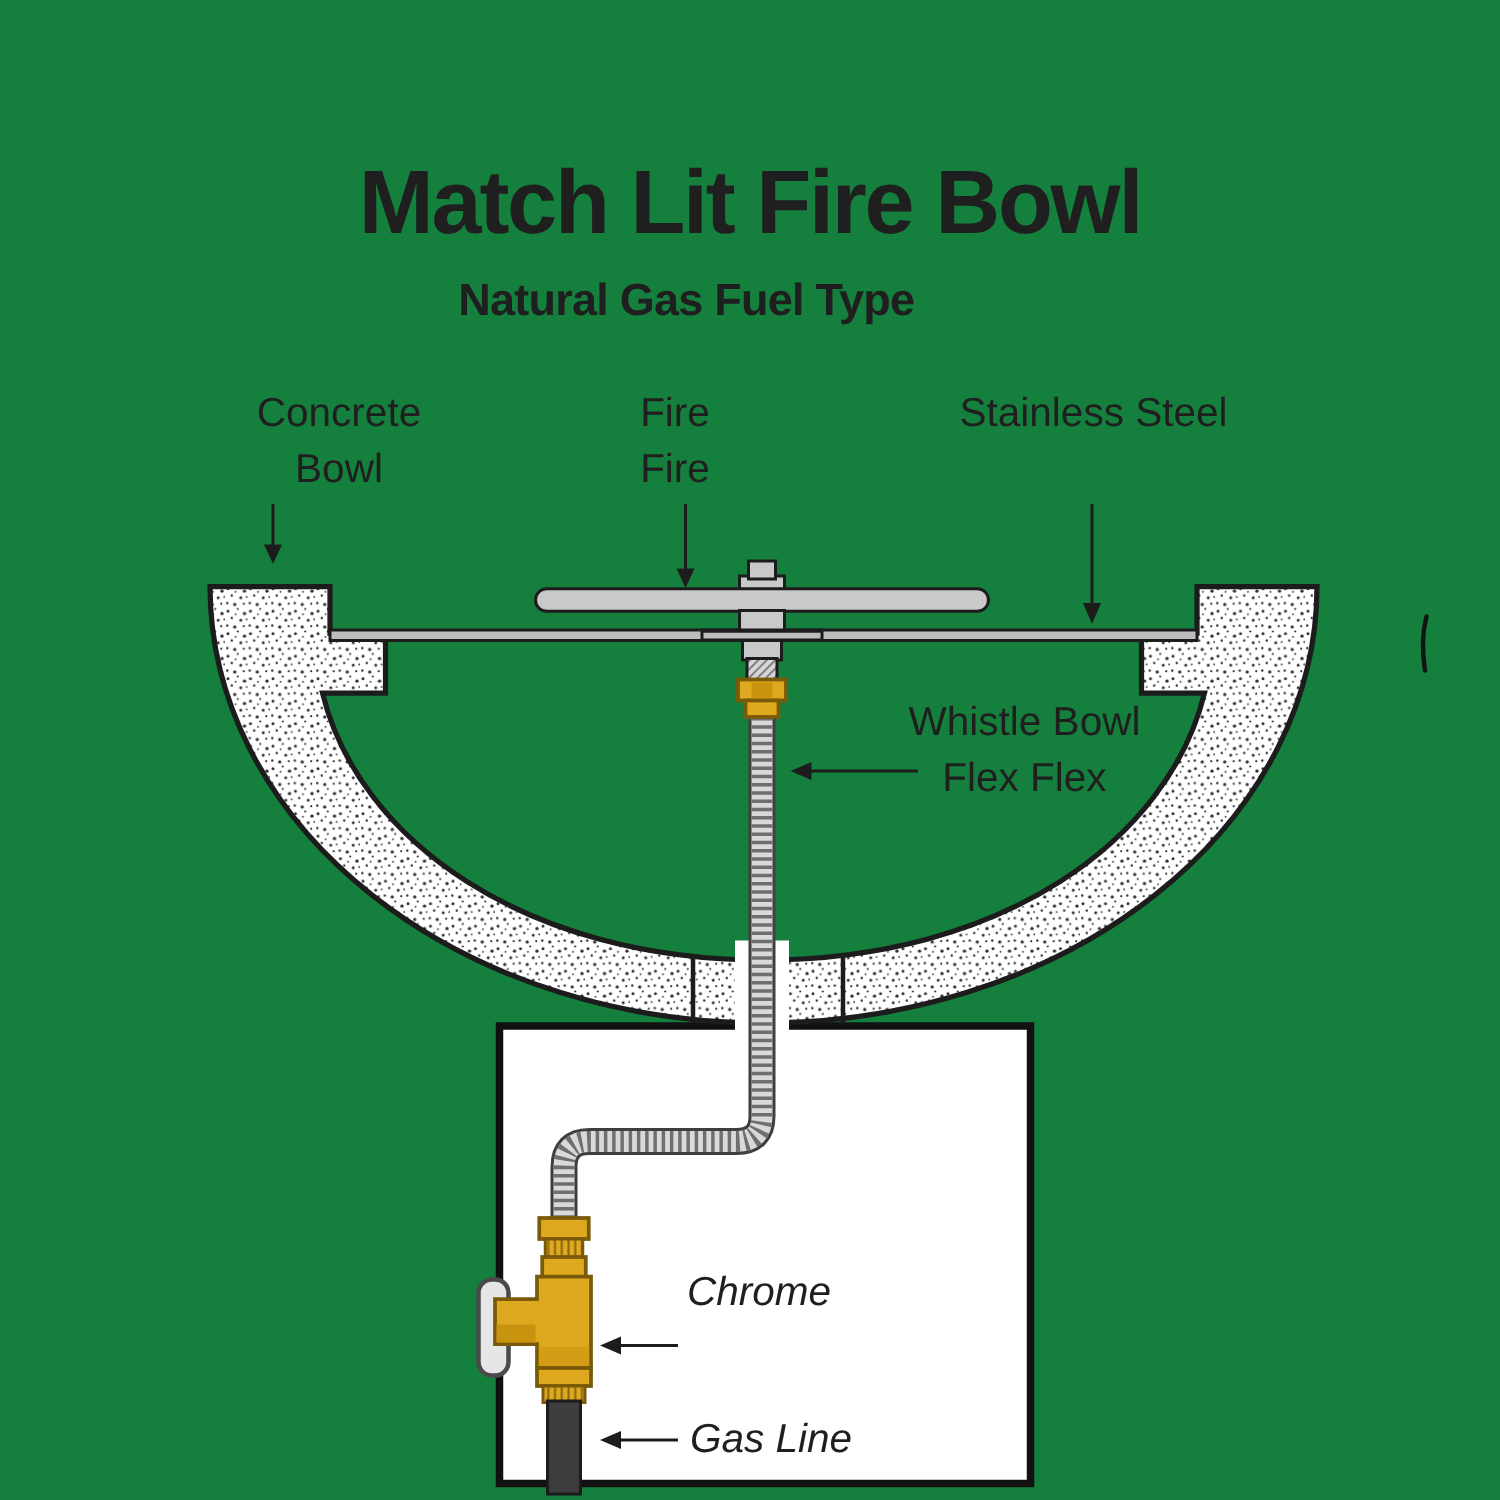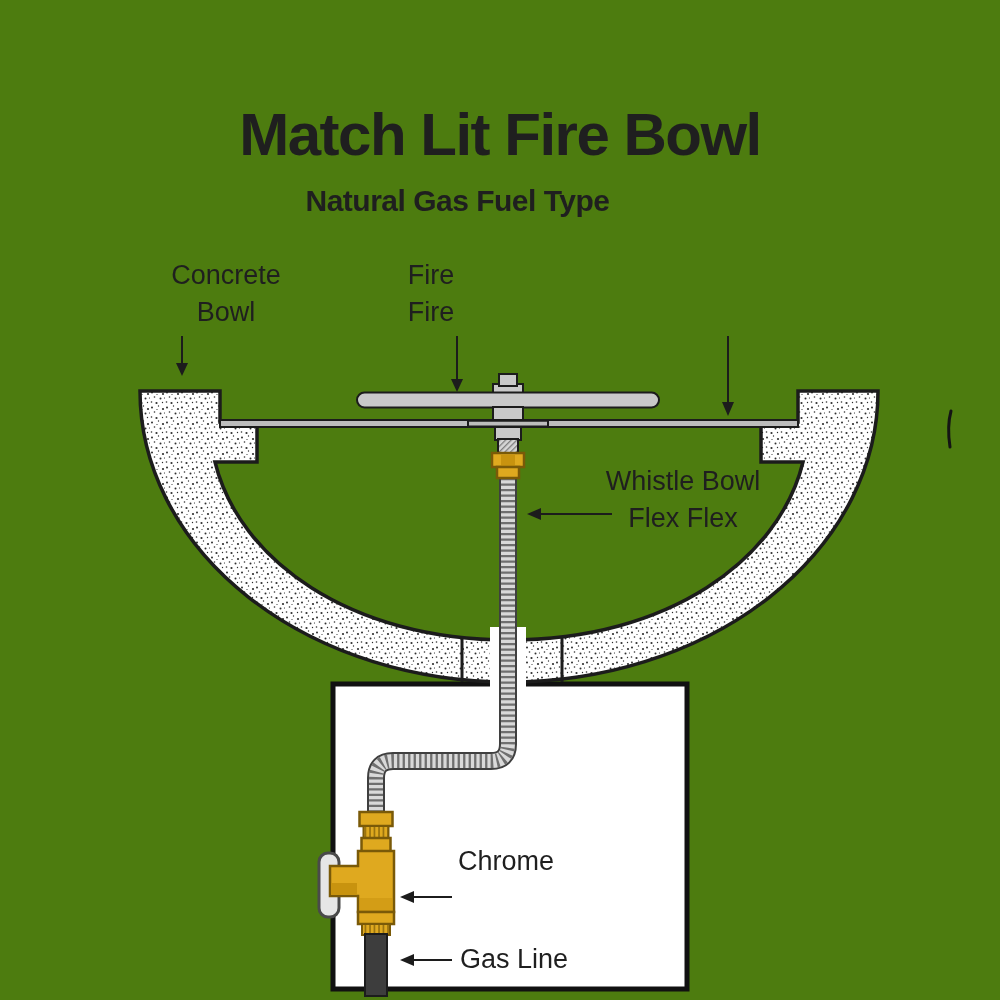--- a/index.html
+++ b/index.html
@@ -1,33 +1,33 @@
 <!DOCTYPE html>
 <html style="--text: #1f1f1f; --outline: #1c1c1c; --metal: #c9c9c9; --metalLight: #d9d9d9; --brass: #dfa91f; --brassDark: #7a5a08; --brassShade: #c8930f; --gas: #3d3d3d; --chrome: #e6e6e6; --chromeStroke: #4a4a4a; --tubeOutline: #3f3f3f; --tubeStripe: #6f6f6f;"><head>
 <meta charset="utf-8">
 <style>
   html,body{margin:0;padding:0;background:#fff;}
   .stage{
-    position:relative;width:1000px;height:1000px;background:#4d7c0f;overflow:hidden;
+    position:relative;width:1000px;height:1000px;background:#15803d;overflow:hidden;
     font-family:"Liberation Sans","DejaVu Sans",sans-serif;color:var(--text,#1f1f1f);
   }
   .stage svg{position:absolute;left:0;top:0;}
   .title{
     position:absolute;left:0;top:100px;width:1000px;text-align:center;
     font-size:60px;font-weight:bold;letter-spacing:-1.5px;color:var(--text,#1f1f1f);
   }
   .subtitle{
     position:absolute;left:0;top:184px;width:915px;text-align:center;
     font-size:30px;font-weight:bold;letter-spacing:-0.5px;color:var(--text,#1f1f1f);
   }
   .lbl{
     position:absolute;font-size:27px;line-height:37px;color:var(--text,#1f1f1f);
     text-align:center;transform:translateX(-50%);white-space:nowrap;
   }
-  .lbl.left{text-align:left;transform:none;}
+  .lbl.left{text-align:left;transform:none;font-style:italic;}
   .lbl span{display:block;}
   
   .f-brass{fill:var(--brass,#dfa91f);stroke:var(--brassDark,#7a5a08);stroke-width:2.5;}
   .f-metal{fill:var(--metal,#c9c9c9);stroke:var(--outline,#1c1c1c);stroke-width:2;}
   .f-pan{fill:#bdbdbd;stroke:var(--outline,#1c1c1c);stroke-width:2;}
   .shell{fill:url(#stipple);stroke:var(--outline,#1c1c1c);stroke-width:3.5;}
   .cutline{stroke:var(--outline,#1c1c1c);stroke-width:3;}
   .box{fill:#ffffff;stroke:#111111;stroke-width:5;}
   .flange{fill:var(--chrome,#e6e6e6);stroke:var(--chromeStroke,#4a4a4a);stroke-width:3;}
   .tube-outer{fill:none;stroke:var(--tubeOutline,#3f3f3f);stroke-width:18;}
@@ -146,25 +146,26 @@
     <path d="M 951,411 C 948,422 948,434 950,447" fill="none" stroke="#141414" stroke-width="3" stroke-linecap="round"></path>
   </svg>
 
   <div class="title">Match Lit Fire Bowl</div>
   <div class="subtitle">Natural Gas Fuel Type</div>
 
   <div class="lbl" style="left:182px;top:257px;margin-left:44px;">
     <span>Concrete</span>
     <span>Bowl</span>
   </div>
-  <div class="lbl" style="left:431px;top:257px;">
+  <div class="lbl" style="left:450px;top:257px;">
     <span>Fire</span>
     <span>Fire</span>
   </div>
   <div class="lbl" style="left:729px;top:257px;">
+    <span>Stainless Steel</span>
   </div>
   <div class="lbl" style="left:683px;top:463px;">
     <span>Whistle Bowl</span>
     <span>Flex Flex</span>
   </div>
   <div class="lbl left" style="left:458px;top:843px;">
     <span>Chrome</span>
   </div>
   <div class="lbl left" style="left:460px;top:941px;">
     <span>Gas Line</span>

